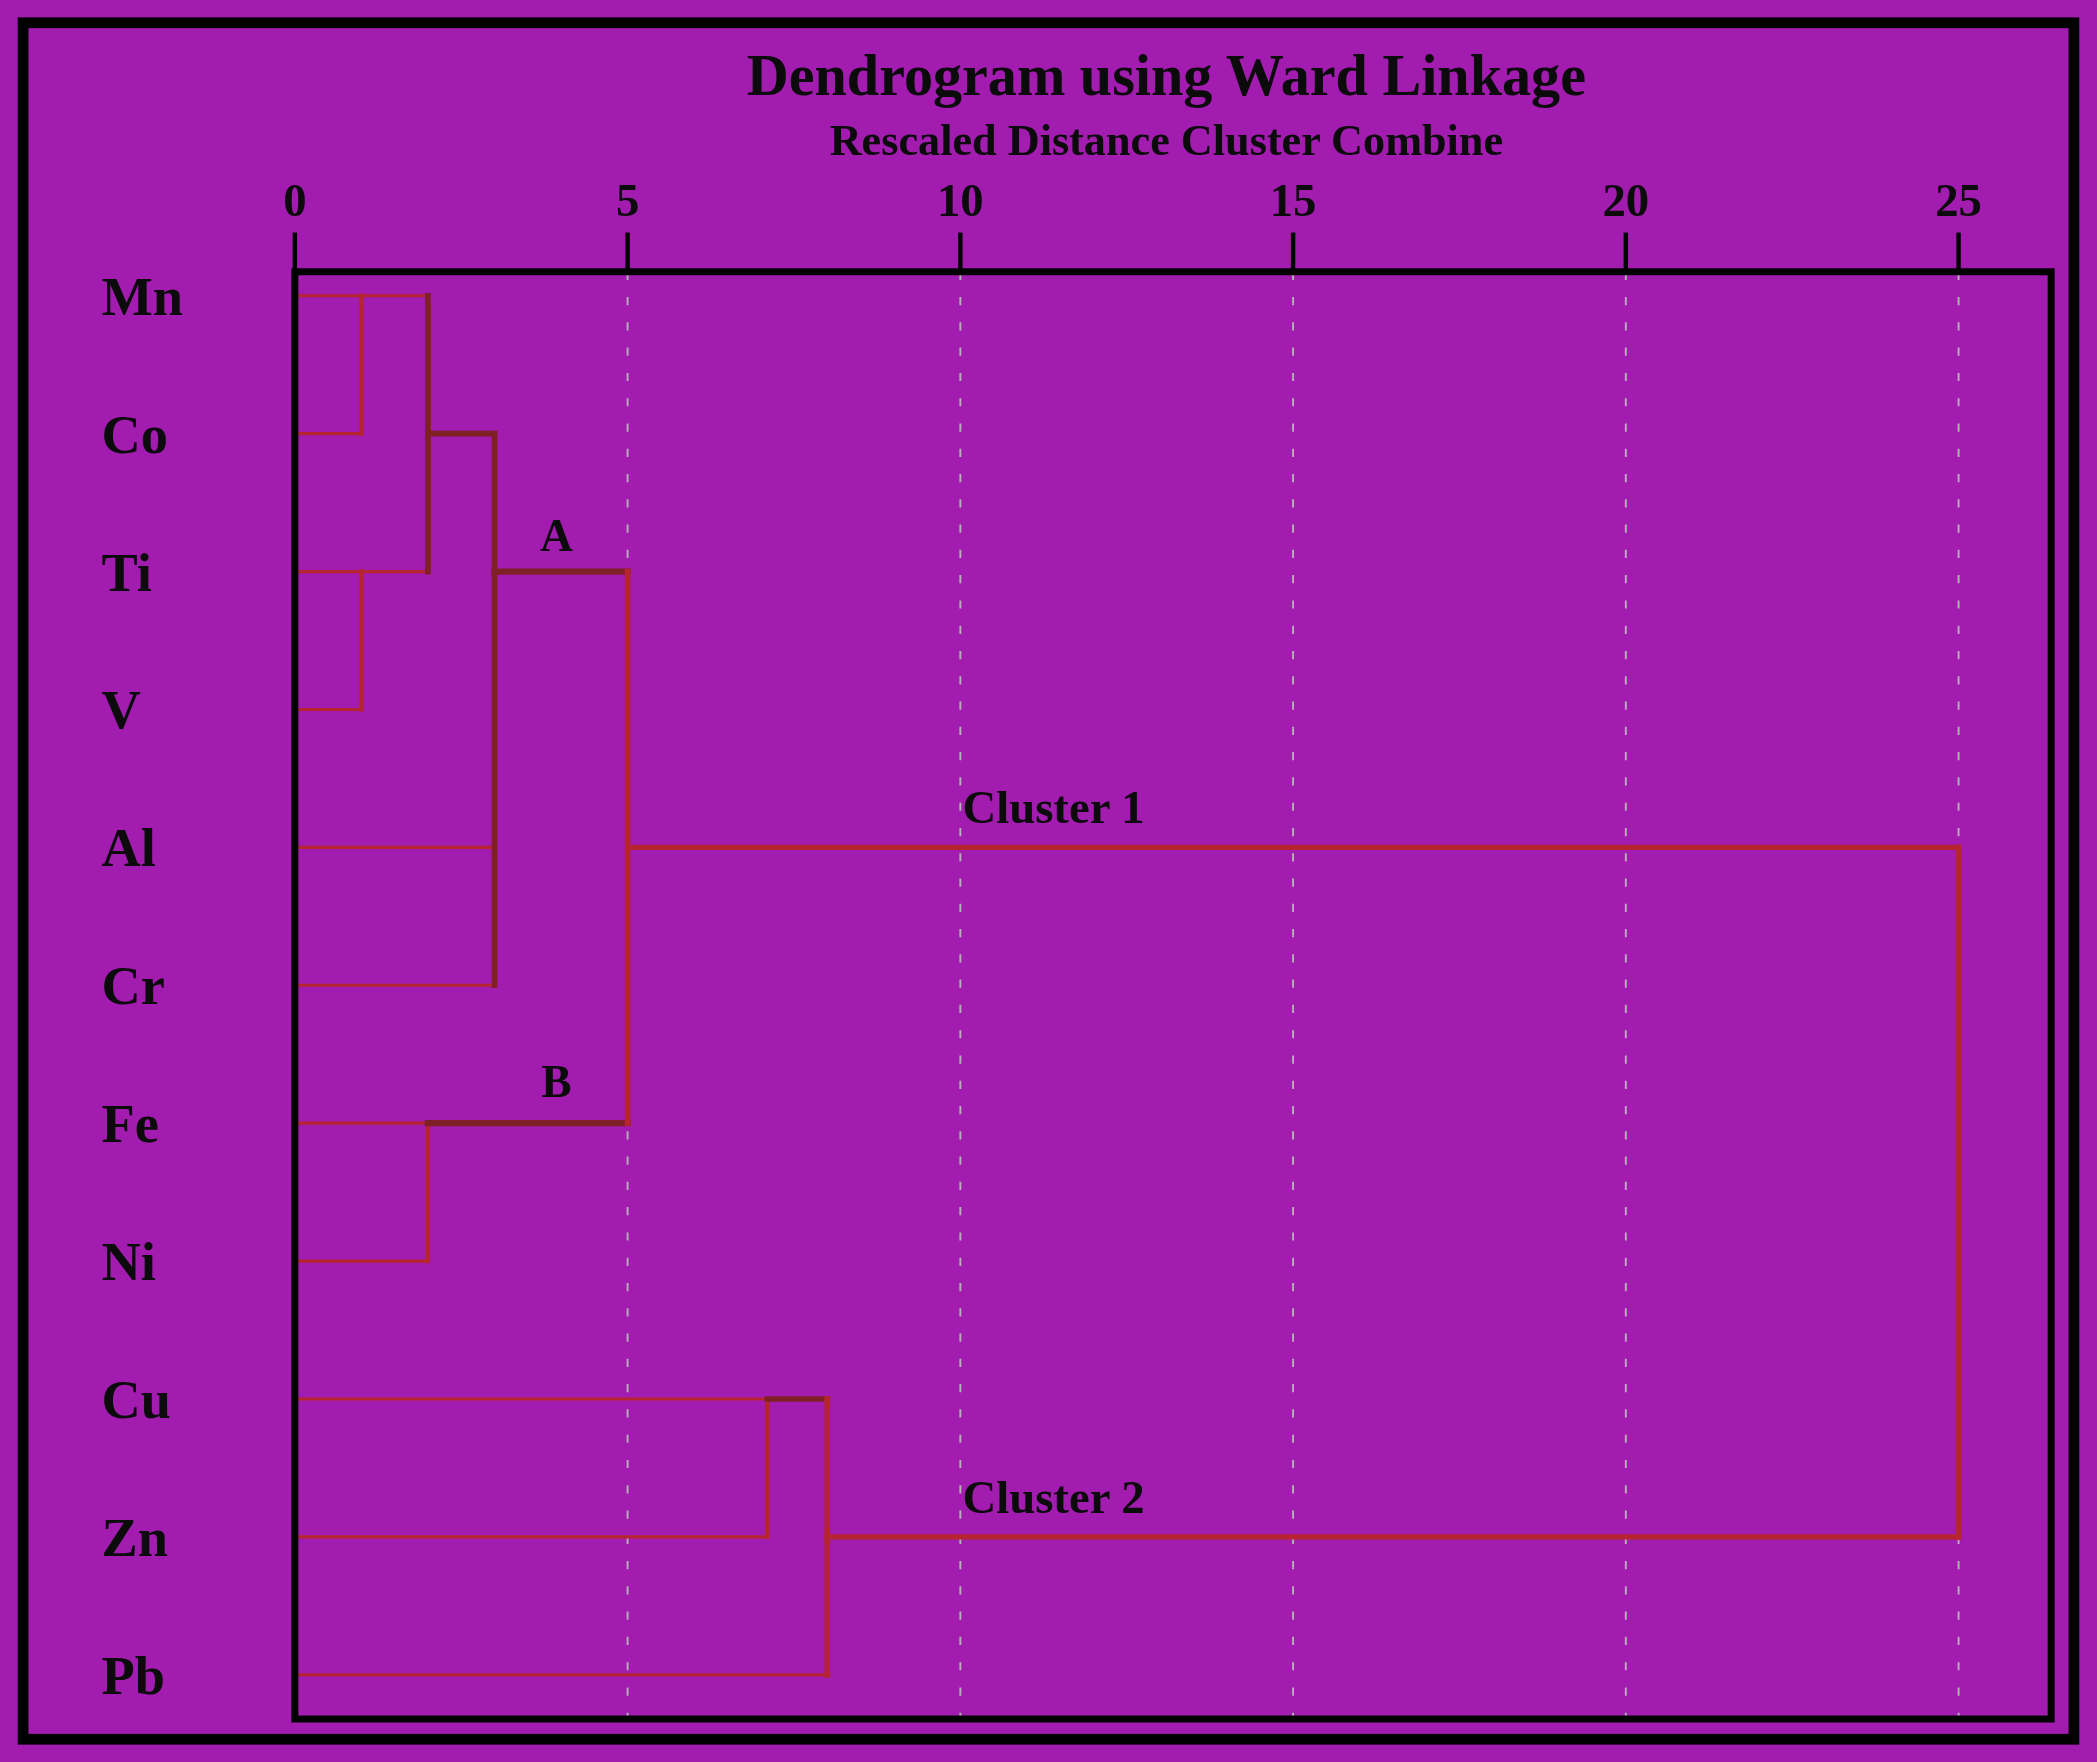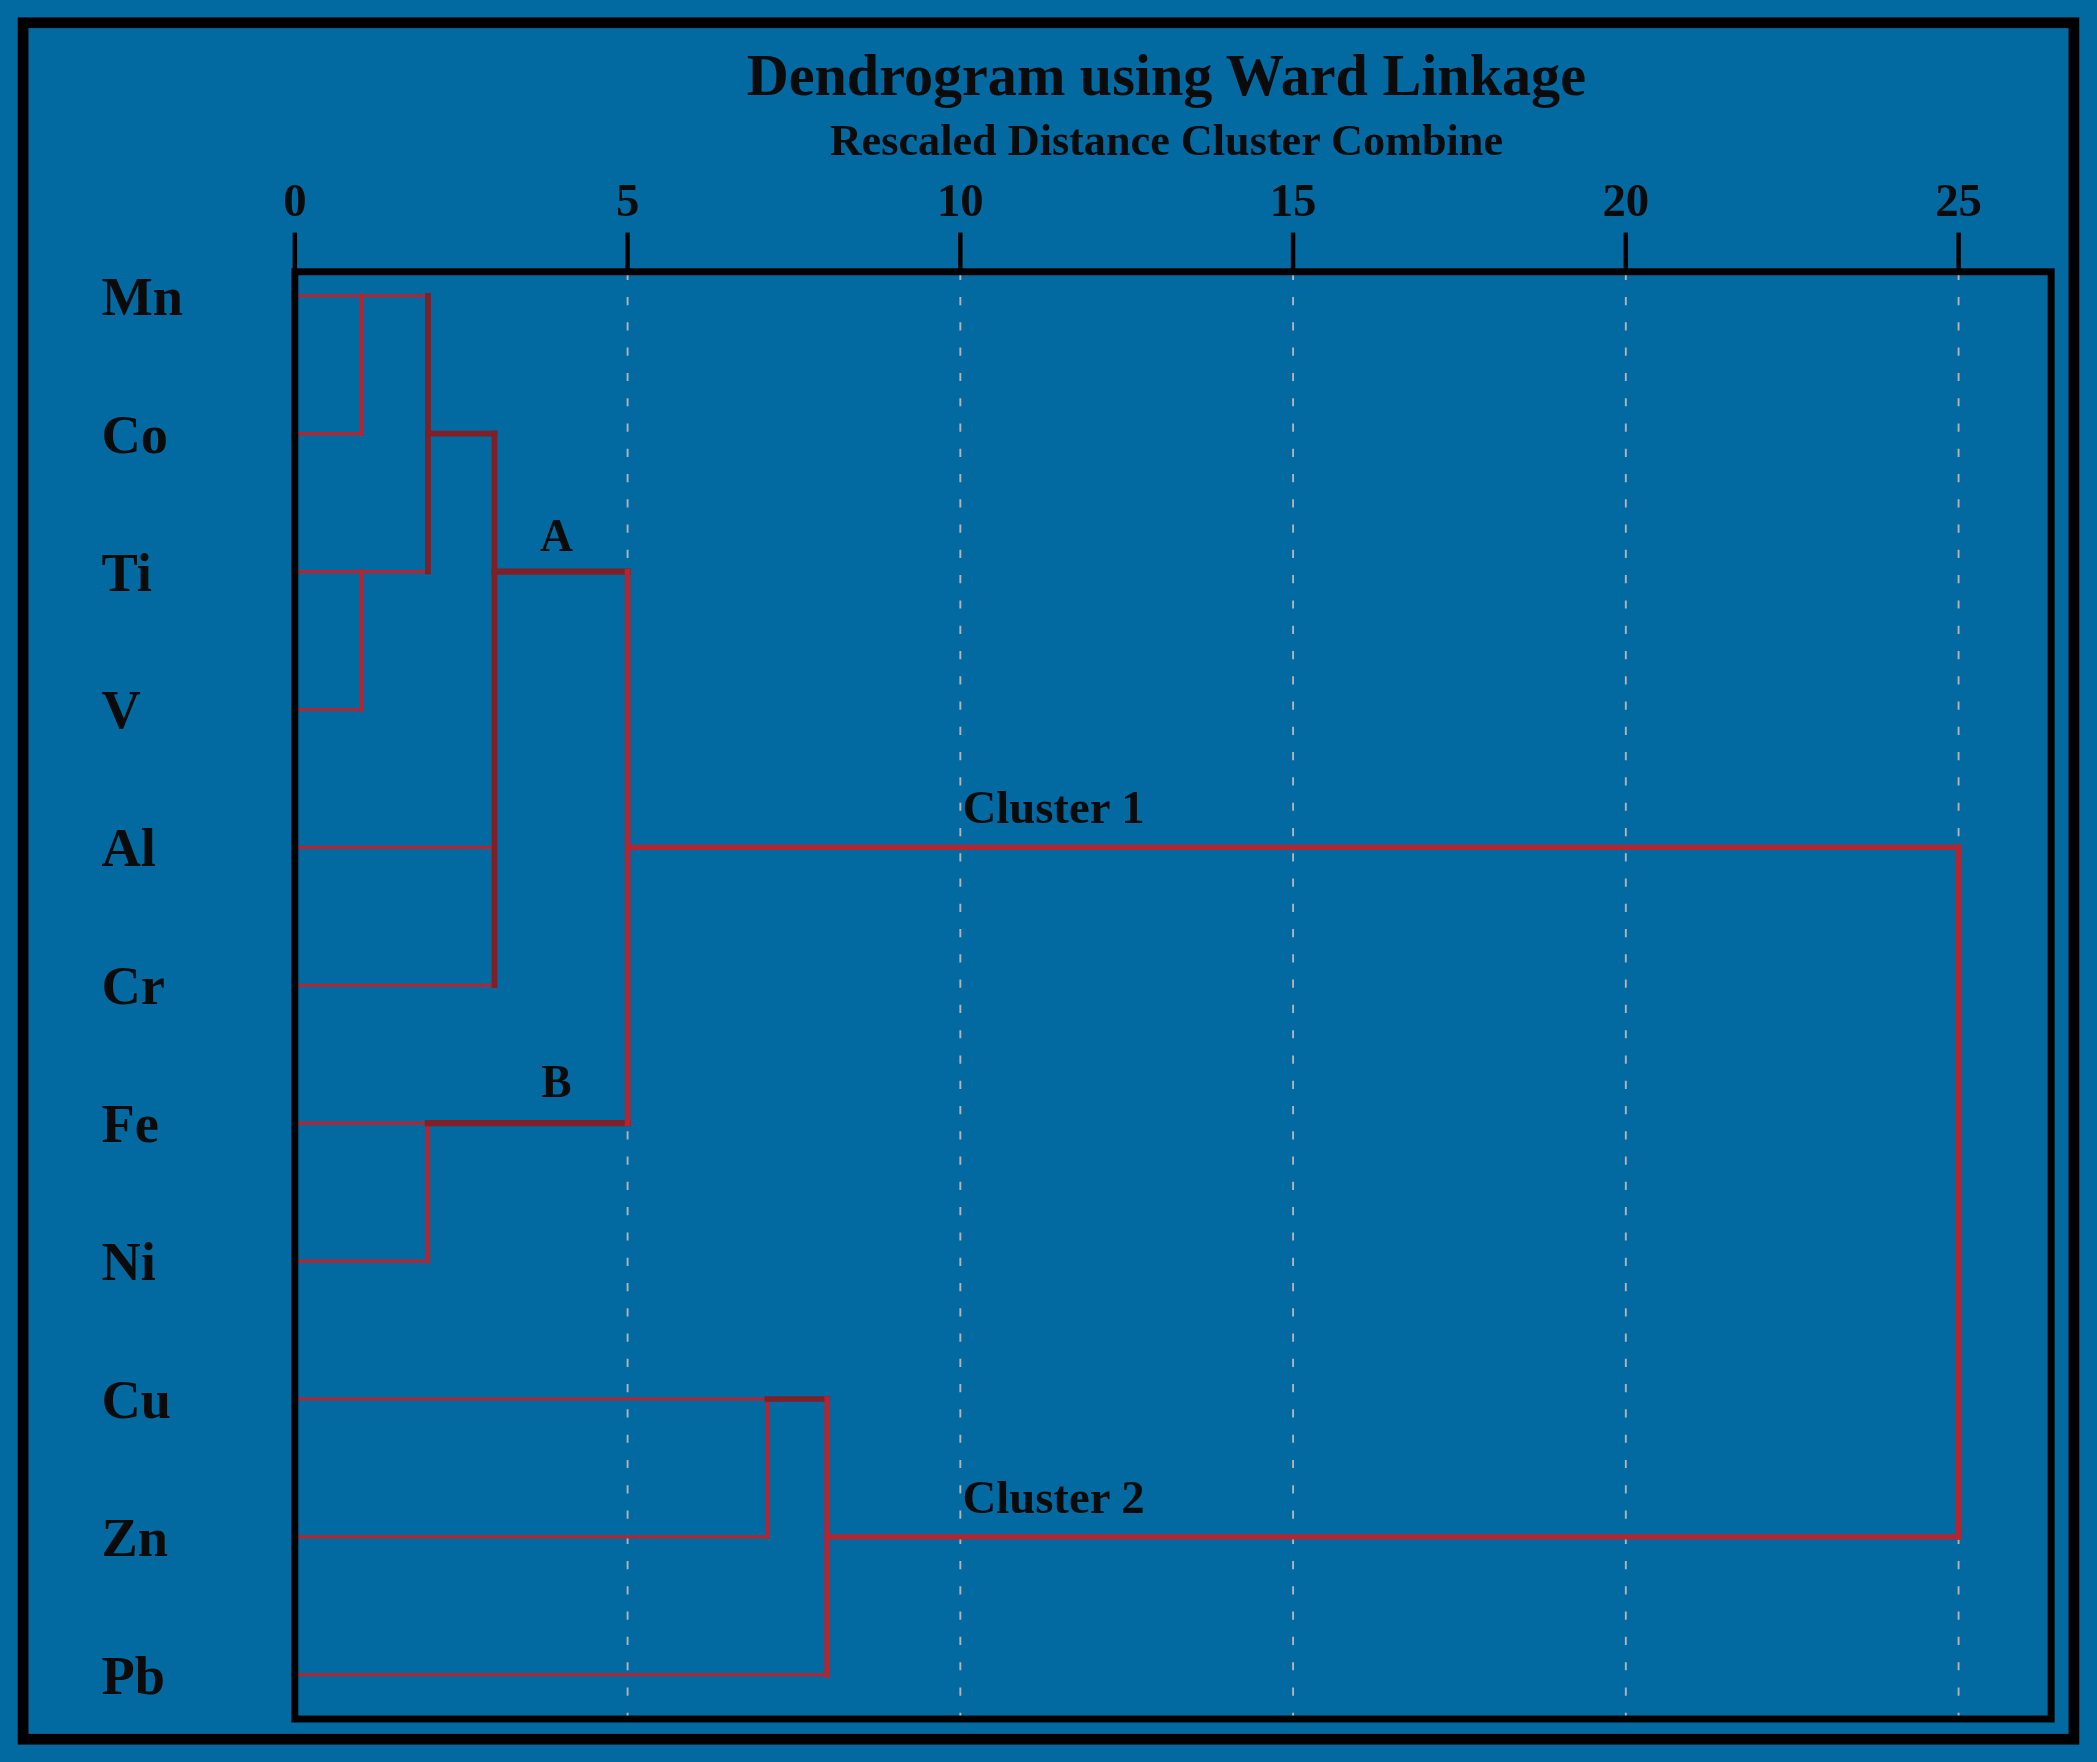--- a/index.html
+++ b/index.html
@@ -1,16 +1,16 @@
 <!DOCTYPE html>
 <html style="font-size:10px"><head>
 <meta charset="utf-8">
 <style>
   html,body{margin:0;padding:0;background:#ffffff;}
-  .page{width:100vw;height:100vh;display:flex;align-items:center;justify-content:center;background:#0369a1;}
+  .page{width:100vw;height:100vh;display:flex;align-items:center;justify-content:center;background:#a21caf;}
   svg{display:block;width:100%;height:100%;max-height:100vh;font-family:"Liberation Serif","DejaVu Serif",serif;}
   text{fill:#0b0b0b;font-weight:bold;}
   .title-text{font-size:92px;}
   .subtitle-text{font-size:70px;}
   .tick-text{font-size:74px;}
   .row-text{font-size:86px;}
   .anno-text{font-size:72px;}
   .cluster-text{font-size:74px;}
 </style>
 </head>

